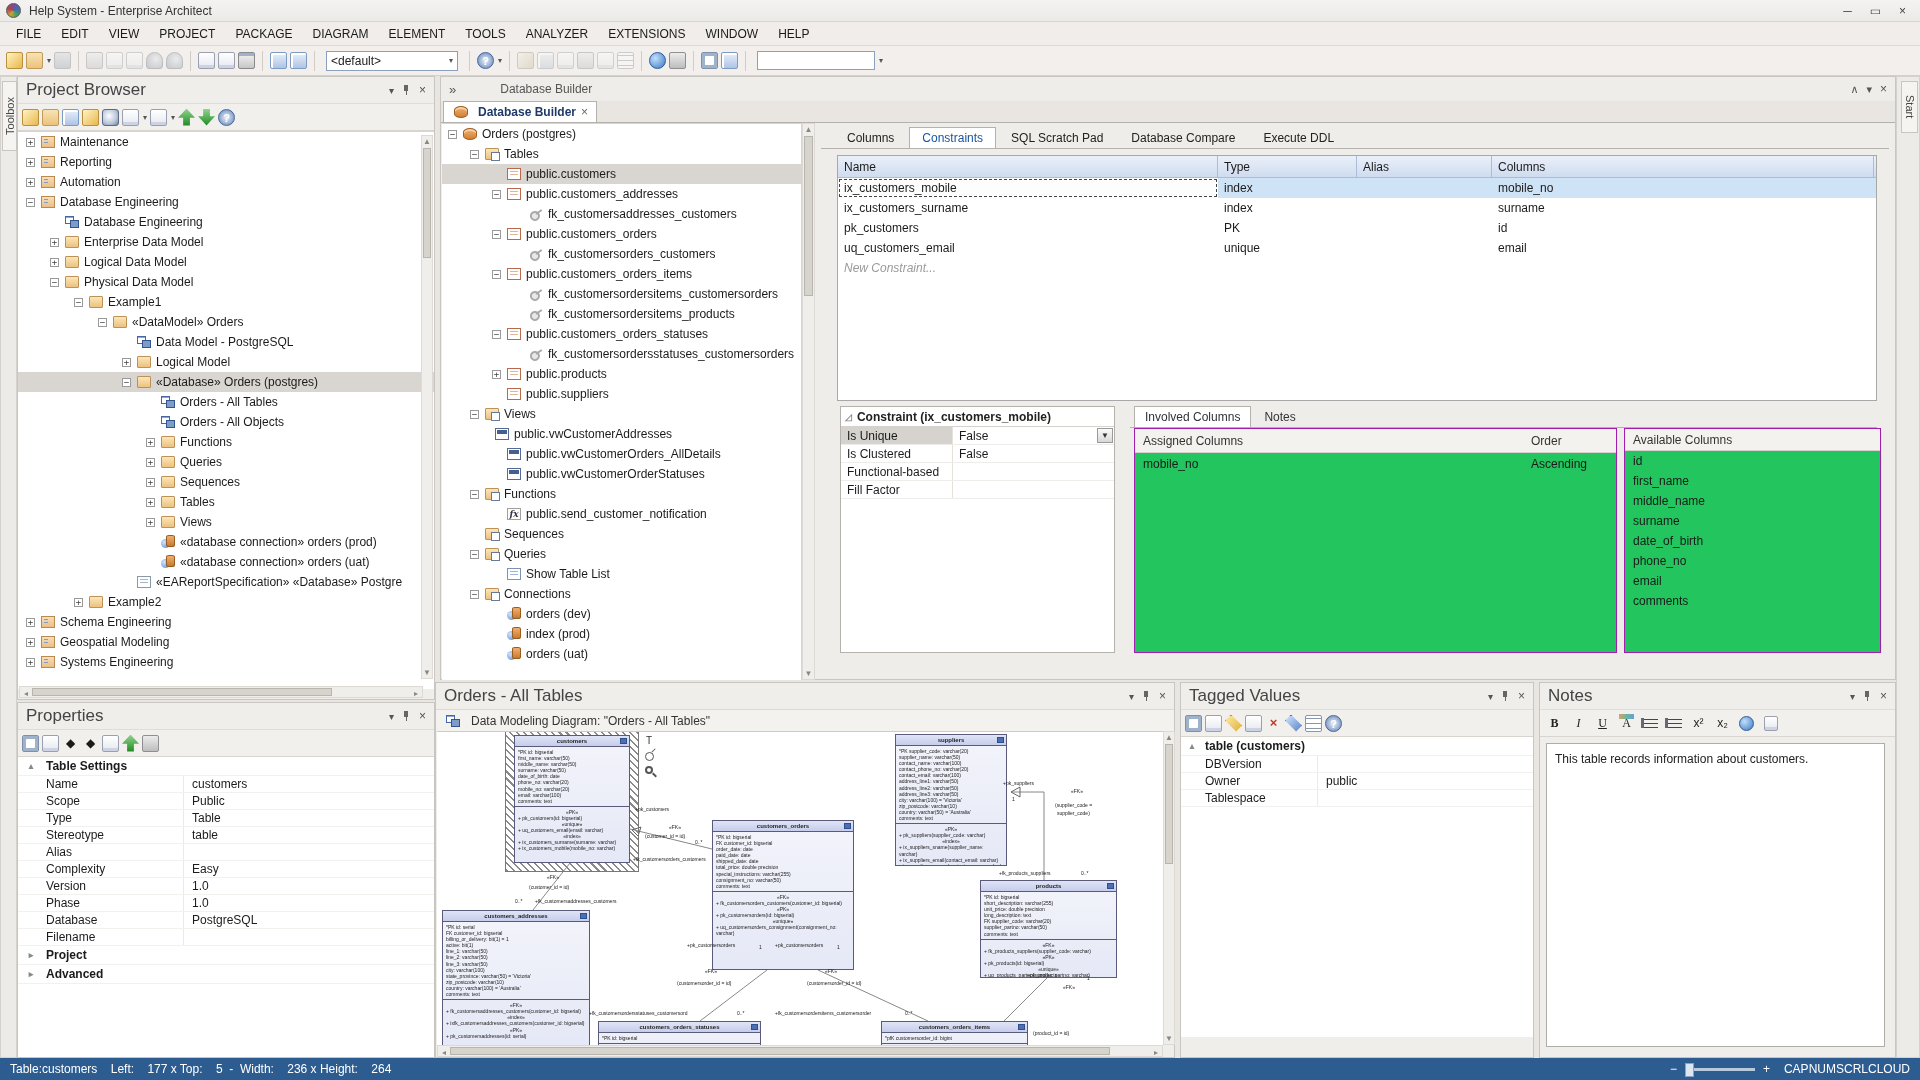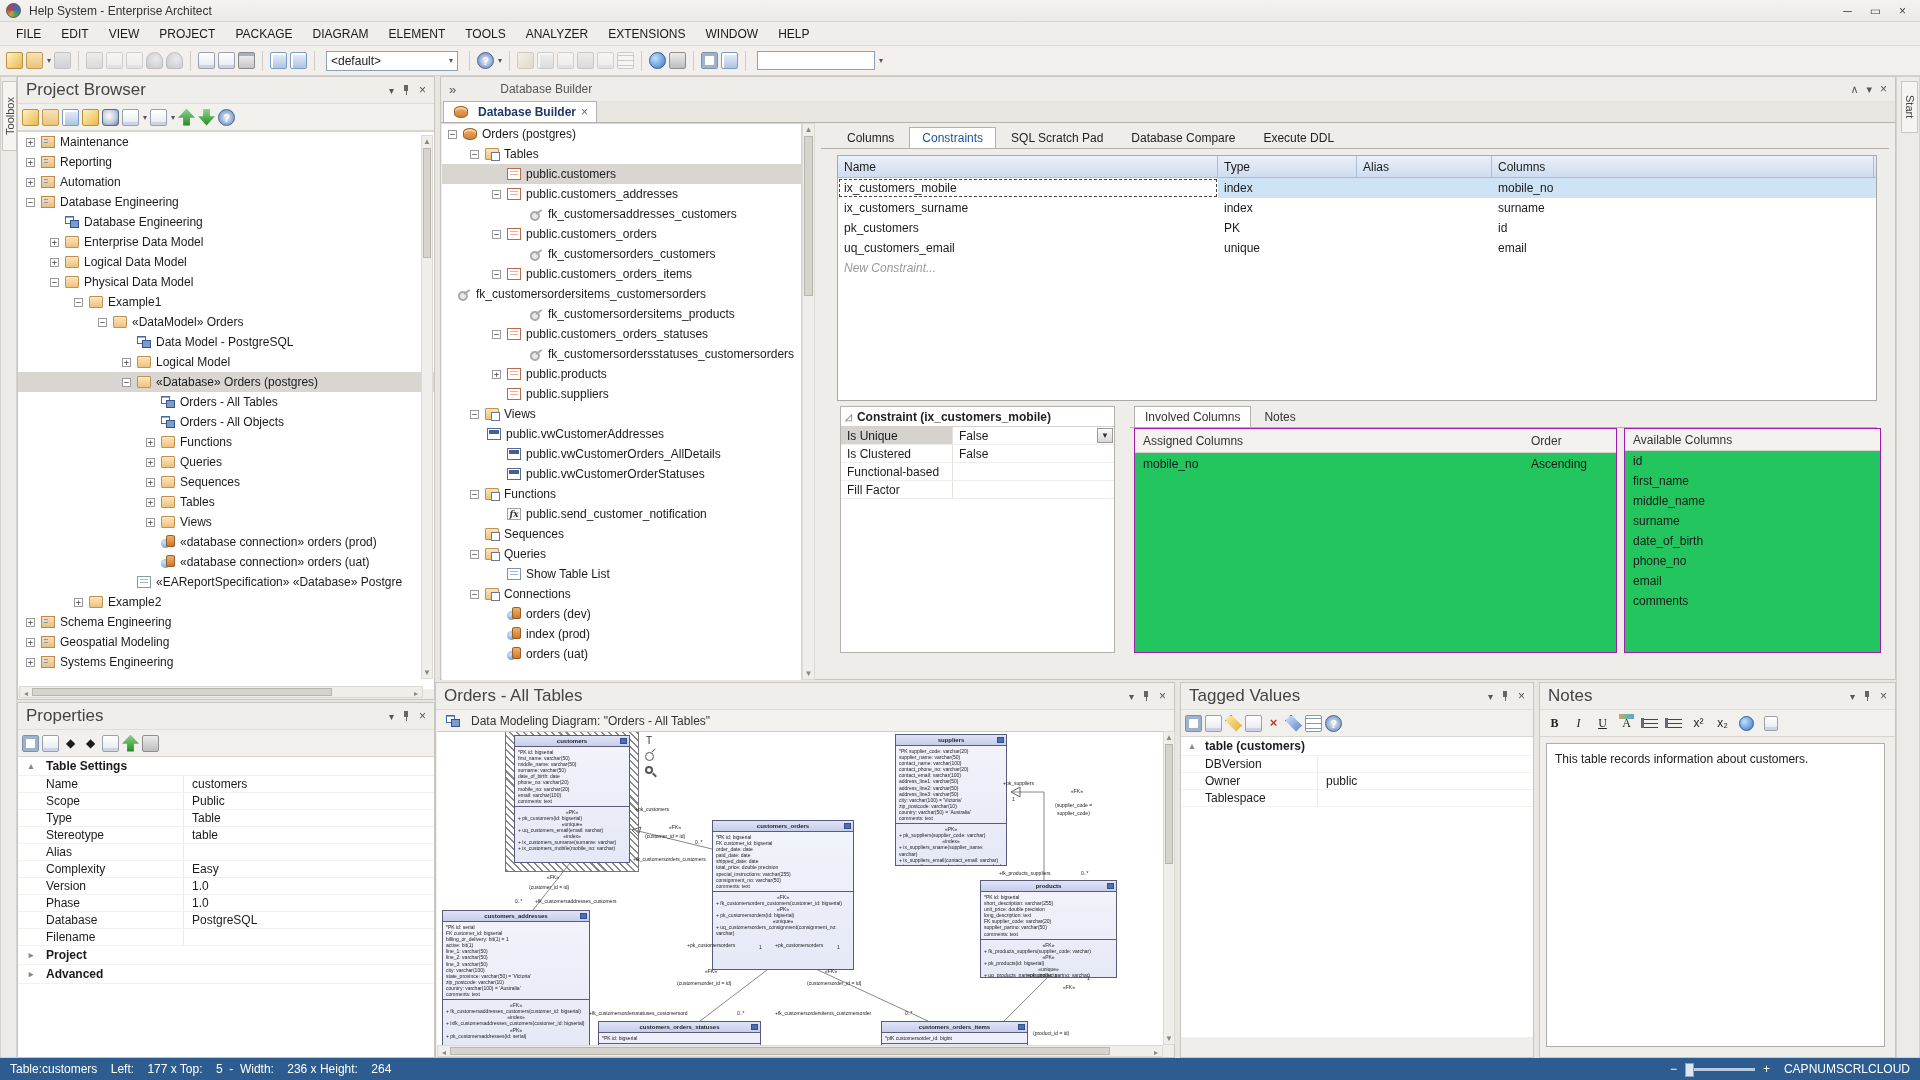--- a/index.html
+++ b/index.html
@@ -558,21 +558,21 @@
       <div class="trow" style="padding-left: 72px;">
         <span class="exp hidden">−</span>
         <span class="ti ti-key"></span>
         <span>fk_customersorders_customers</span>
       </div>
       <div class="trow" style="padding-left: 50px;">
         <span class="exp">−</span>
         <span class="ti ti-table"></span>
         <span>public.customers_orders_items</span>
       </div>
-      <div class="trow" style="">
+      <div class="trow" style="padding-left: 72px;">
         <span class="exp hidden">−</span>
         <span class="ti ti-key"></span>
         <span>fk_customersordersitems_customersorders</span>
       </div>
       <div class="trow" style="padding-left: 72px;">
         <span class="exp hidden">−</span>
         <span class="ti ti-key"></span>
         <span>fk_customersordersitems_products</span>
       </div>
       <div class="trow" style="padding-left: 50px;">
@@ -593,21 +593,21 @@
       <div class="trow" style="padding-left: 50px;">
         <span class="exp hidden">−</span>
         <span class="ti ti-table"></span>
         <span>public.suppliers</span>
       </div>
       <div class="trow" style="padding-left: 28px;">
         <span class="exp">−</span>
         <span class="ti ti-folder badge"></span>
         <span>Views</span>
       </div>
-      <div class="trow" style="padding-left: 30px;">
+      <div class="trow" style="padding-left: 38px;">
         <span class="exp hidden">−</span>
         <span class="ti ti-view"></span>
         <span>public.vwCustomerAddresses</span>
       </div>
       <div class="trow" style="padding-left: 50px;">
         <span class="exp hidden">−</span>
         <span class="ti ti-view"></span>
         <span>public.vwCustomerOrders_AllDetails</span>
       </div>
       <div class="trow" style="padding-left: 50px;">

